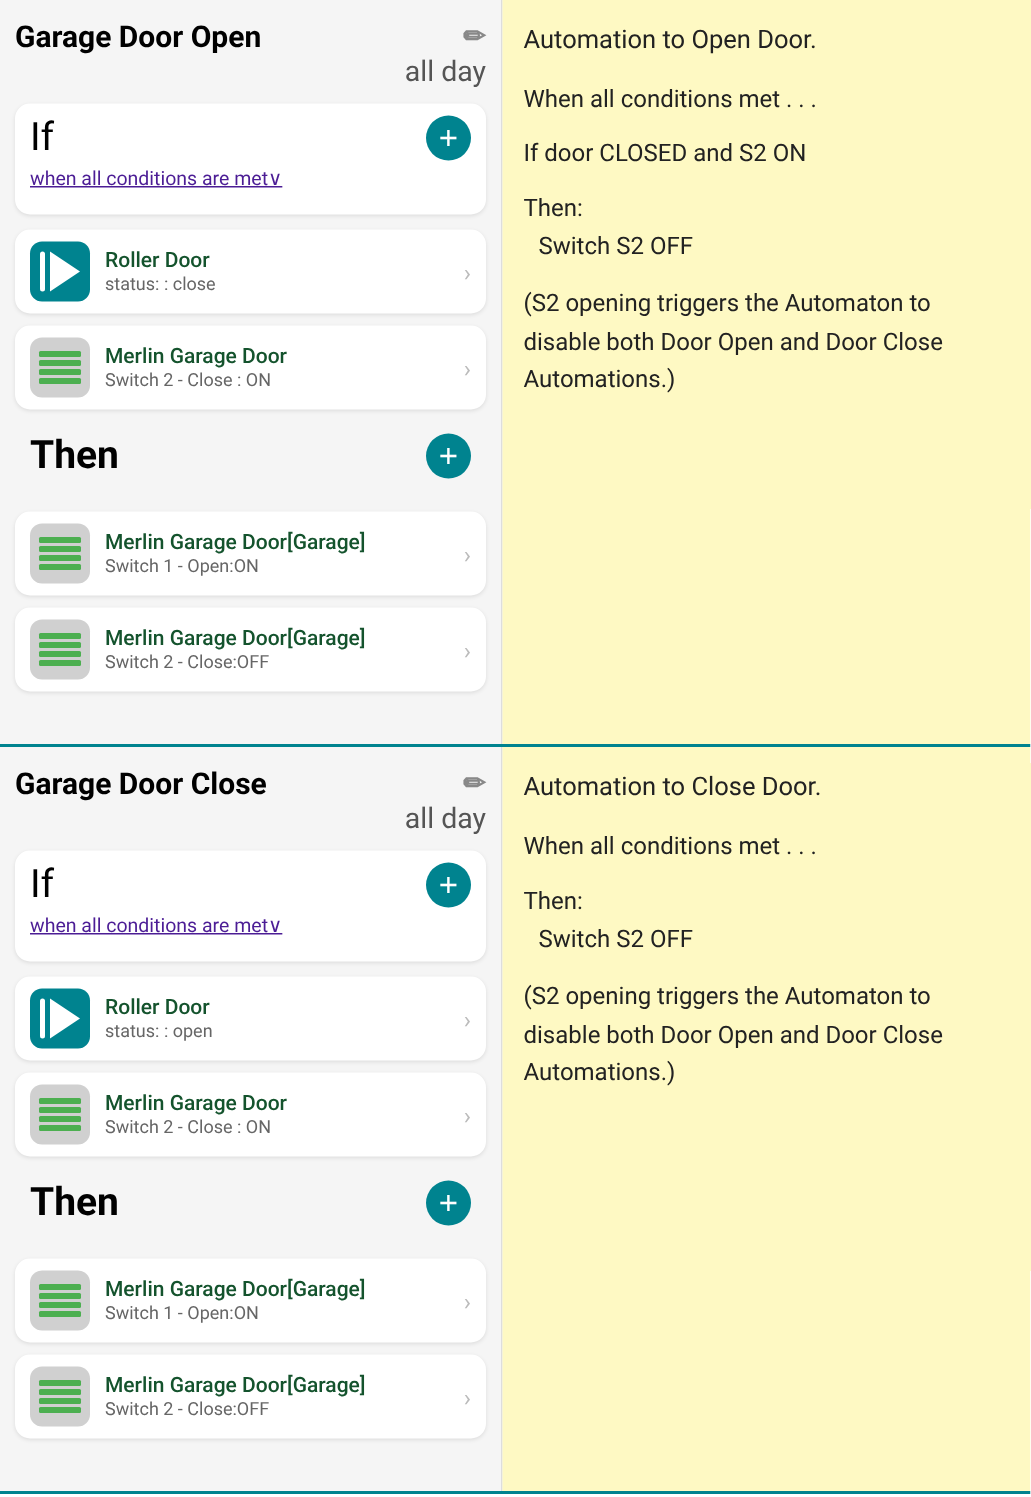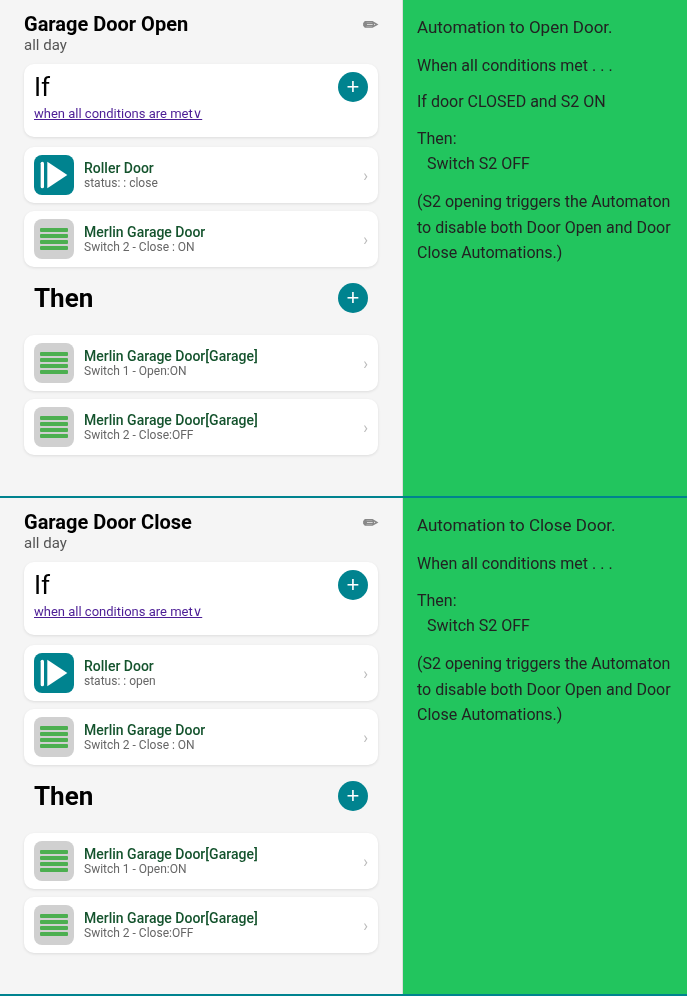--- a/index.html
+++ b/index.html
@@ -18,46 +18,47 @@
     
     .automation-section {
       display: flex;
       width: 687px;
       min-height: 498px;
       border-bottom: 2px solid #00838f;
     }
 
     
     .left-panel {
-      width: 403px;
+      width: 335px;
       background: #f5f5f5;
-      padding: 12px 24px;
+      padding: 12px 10px;
       border-right: 1px solid #ddd;
       flex-shrink: 0;
     }
 
     .automation-title {
       font-size: 20px;
       font-weight: bold;
       color: #000;
       display: flex;
       align-items: center;
       justify-content: space-between;
     }
 
     .edit-icon {
       font-size: 18px;
       color: #888;
       cursor: pointer;
     }
 
     .all-day {
-      font-size: 15px;
+      font-size: 19px;
       color: #555;
       margin-bottom: 10px;
+      text-align: right;
     }
 
     
     .if-block {
       background: #fff;
       border-radius: 10px;
       margin-bottom: 10px;
       padding: 8px 10px;
       box-shadow: 0 1px 3px rgba(0,0,0,0.1);
     }
@@ -158,21 +159,21 @@
     .then-label {
       font-size: 26px;
       font-weight: bold;
       color: #000;
     }
 
     
     .right-panel {
       flex: 1;
       padding: 16px 14px;
-      background: #22c55e;
+      background: #fef9c3;
     }
 
     .desc-title {
       font-size: 17px;
       color: #222;
       margin-bottom: 14px;
       line-height: 1.4;
     }
 
     .desc-section {

